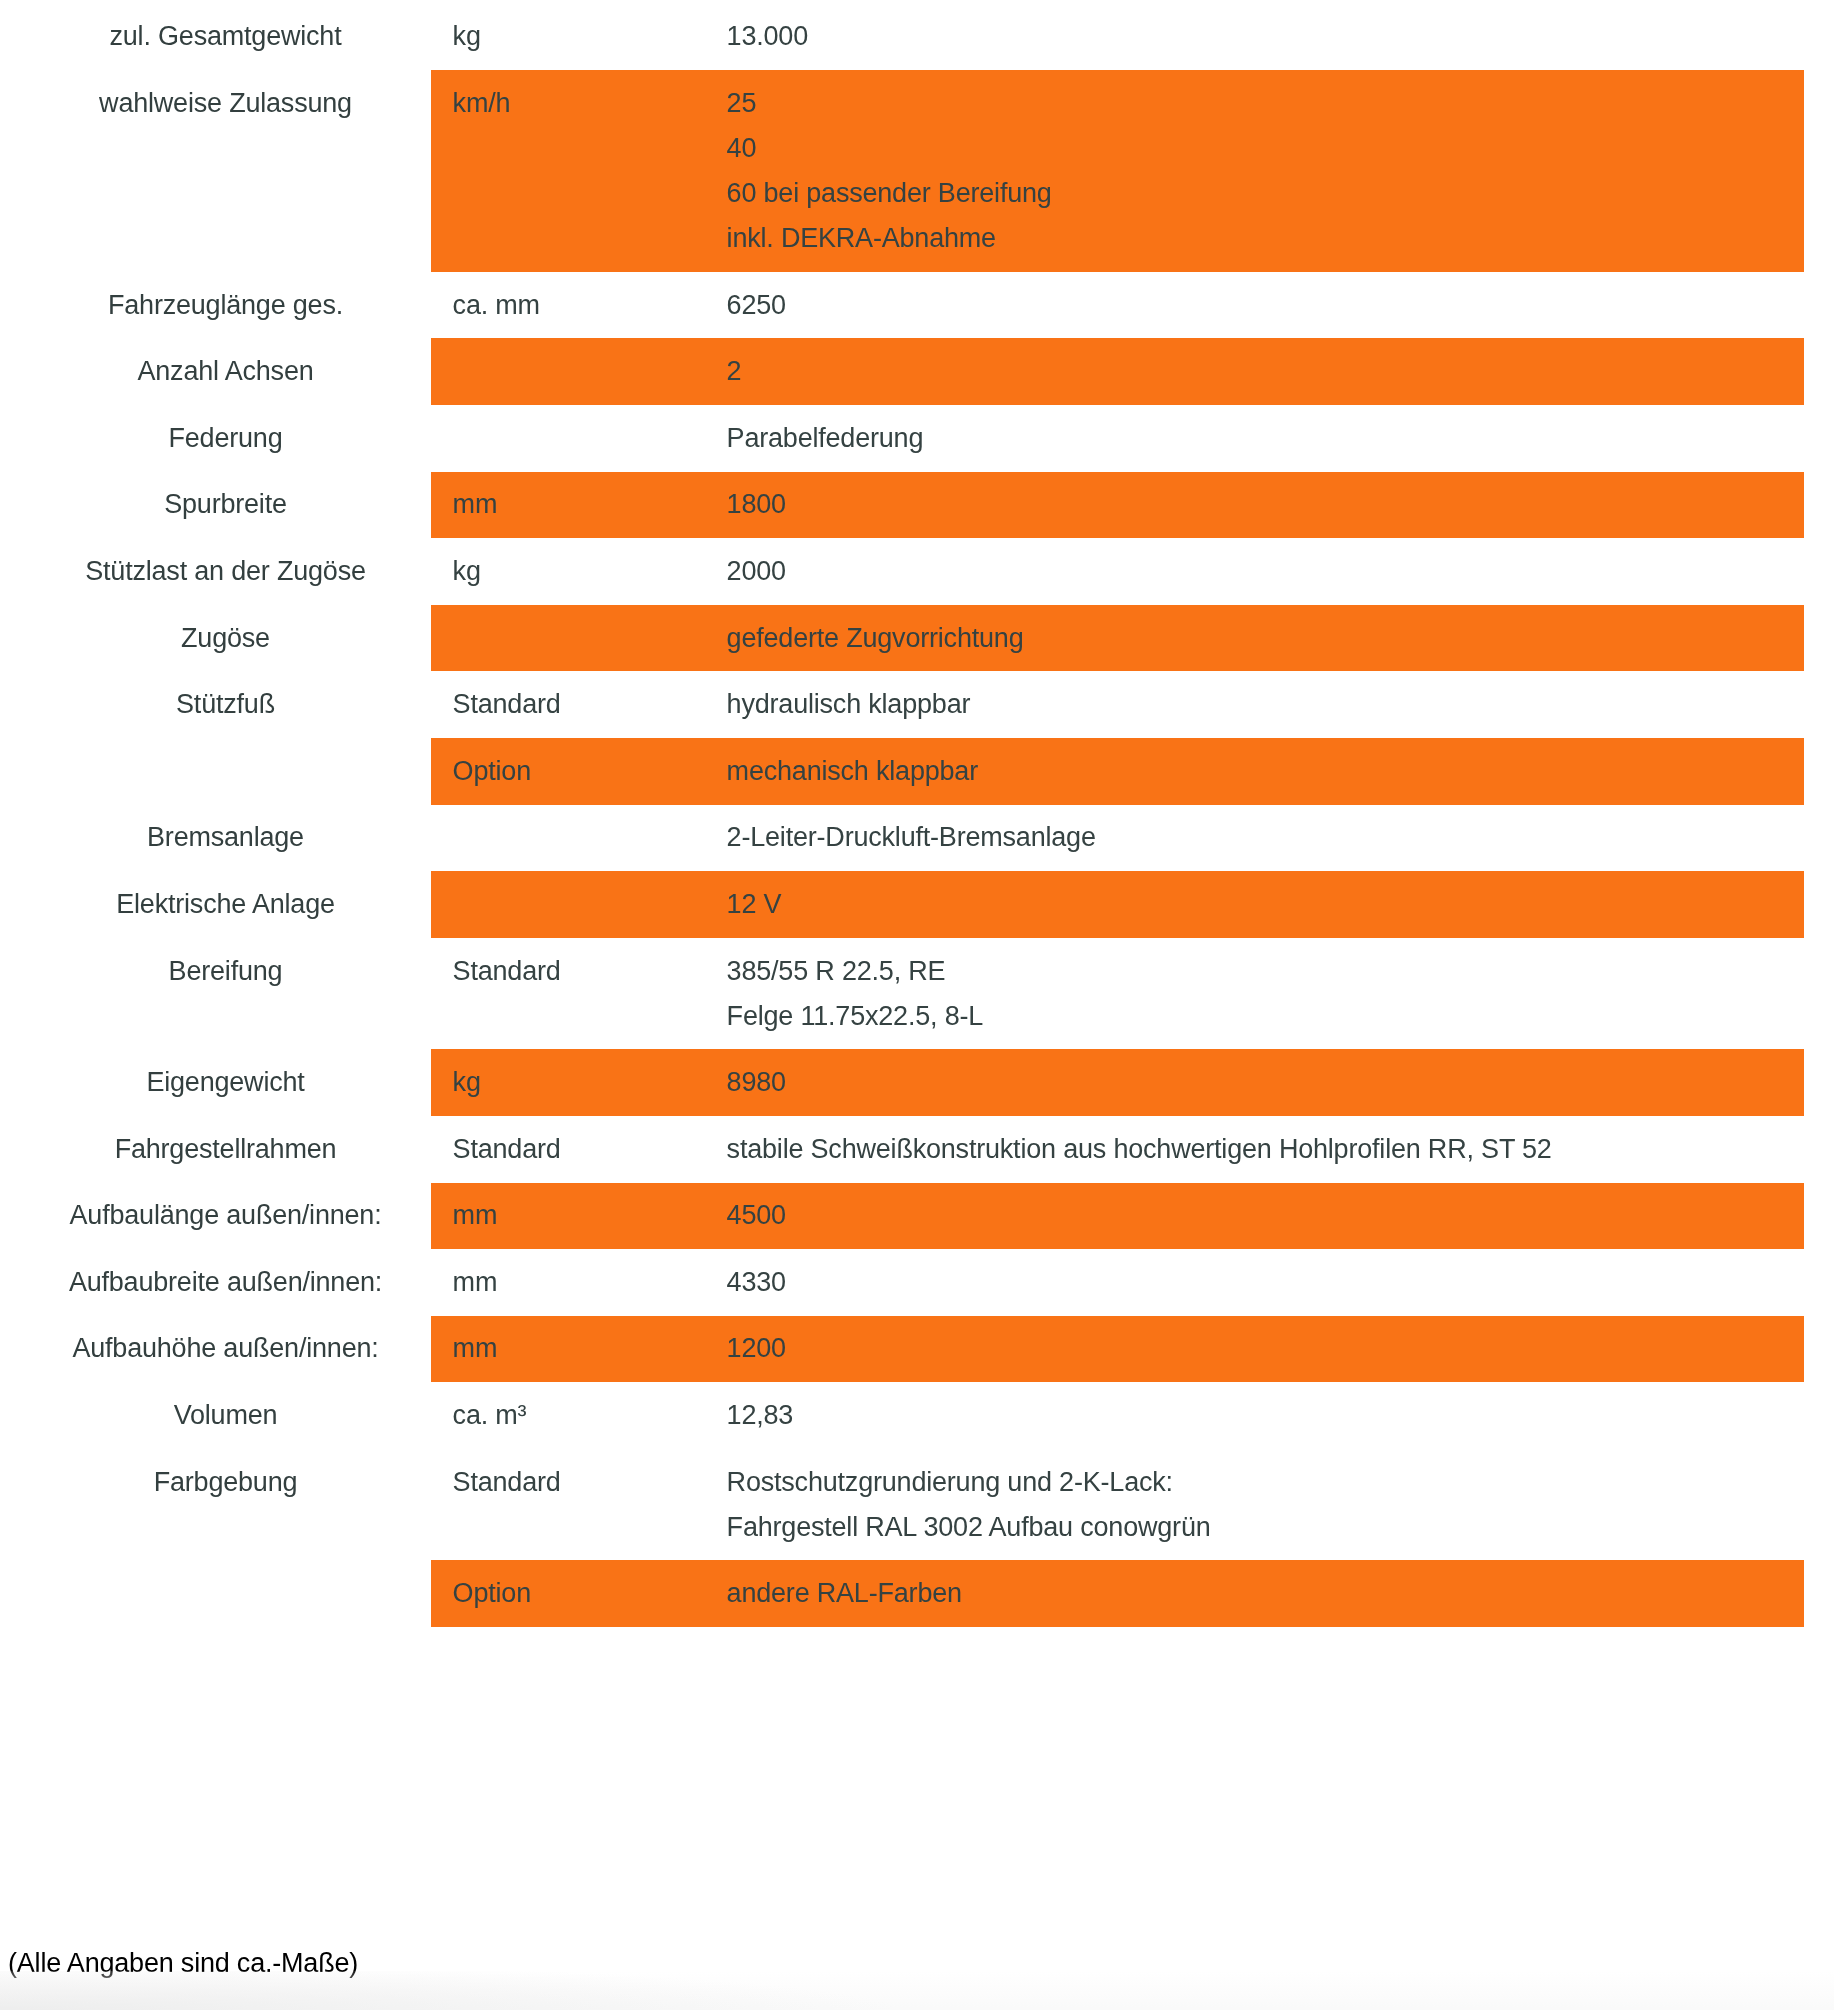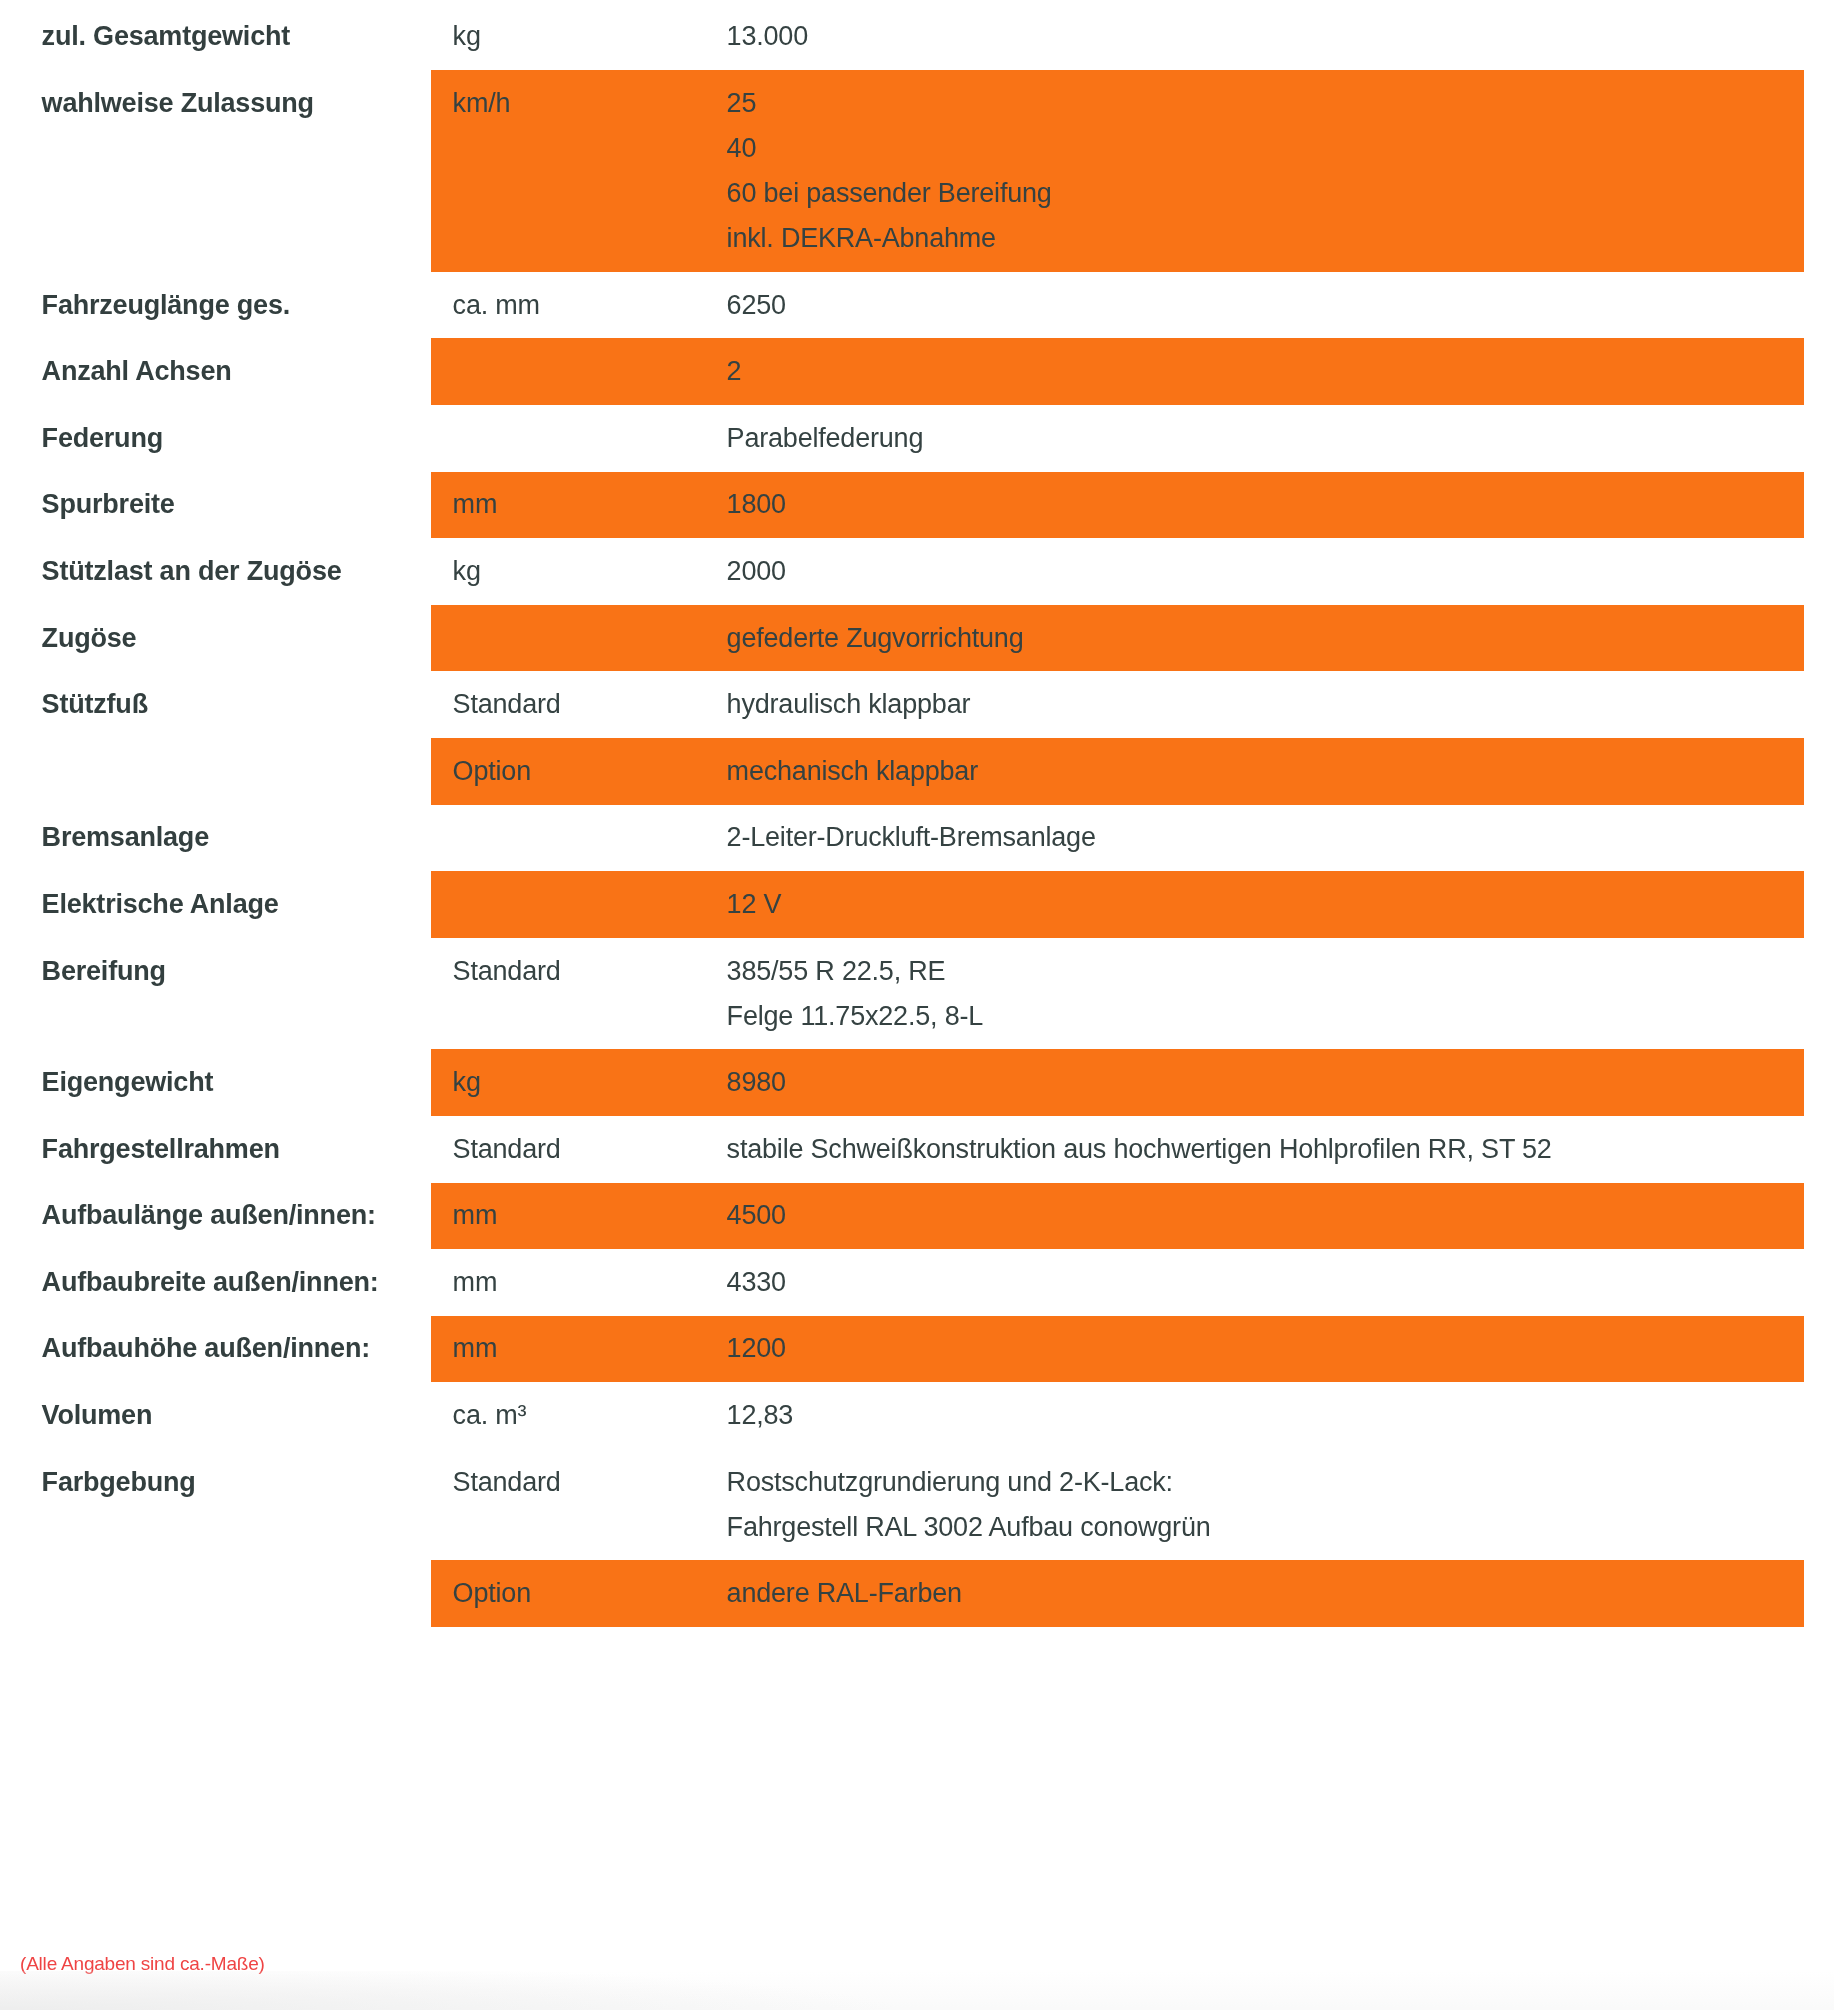--- a/index.html
+++ b/index.html
@@ -28,36 +28,37 @@
     .spec-table col.c-unit  { width: 274px; }
     .spec-table col.c-value { width: auto; }
     .spec-table td {
       padding: 10.8px 21.6px;
       font-size: 27px;
       line-height: 45px;
       vertical-align: top;
       letter-spacing: -0.2px;
     }
     .spec-table td.label {
-      font-weight: bold;
+      font-weight: normal;
       background: #ffffff;
       color: #333f3f;
+      text-align: center;
     }
     .spec-table tr.shade td.unit,
     .spec-table tr.shade td.value {
       background: #f97316;
     }
     .value .line { display: block; }
     .footer-note {
       position: absolute;
-      left: 20px;
+      left: 8px;
       top: 1941px;
-      font-size: 19px;
+      font-size: 27px;
       line-height: 45px;
-      color: #ef4444;
+      color: #000000;
       letter-spacing: -0.2px;
     }
     .bottom-fade {
       position: absolute;
       left: 0;
       right: 0;
       bottom: 0;
       height: 40px;
       background: radial-gradient(ellipse 70% 180% at 0% 100%, rgba(236,236,236,0.9) 0%, rgba(255,255,255,0) 70%),
                   linear-gradient(to bottom, rgba(255,255,255,0) 0%, rgba(246,246,246,0.6) 100%);

